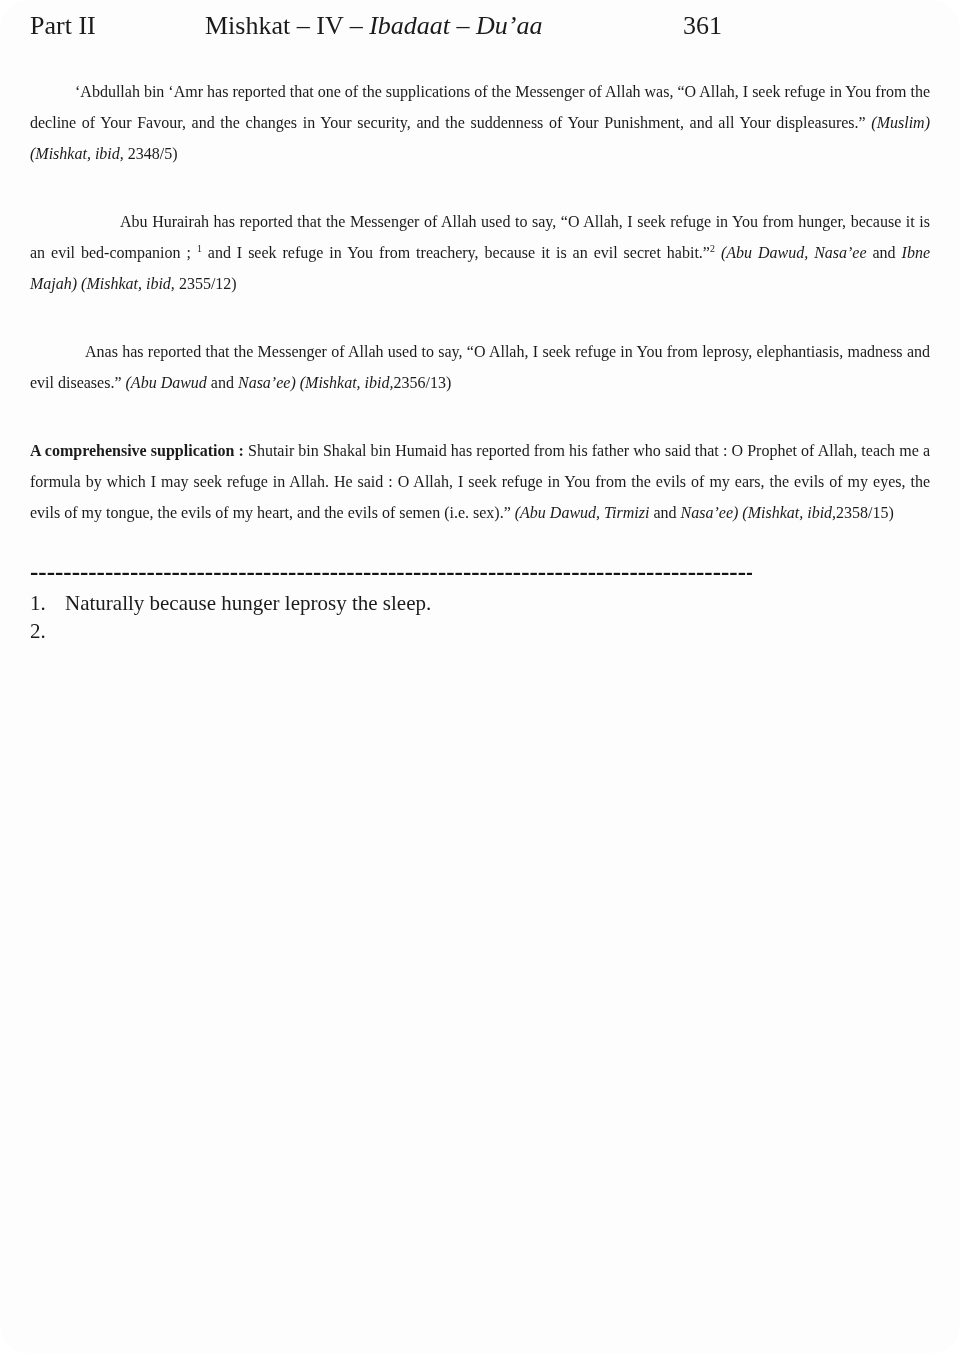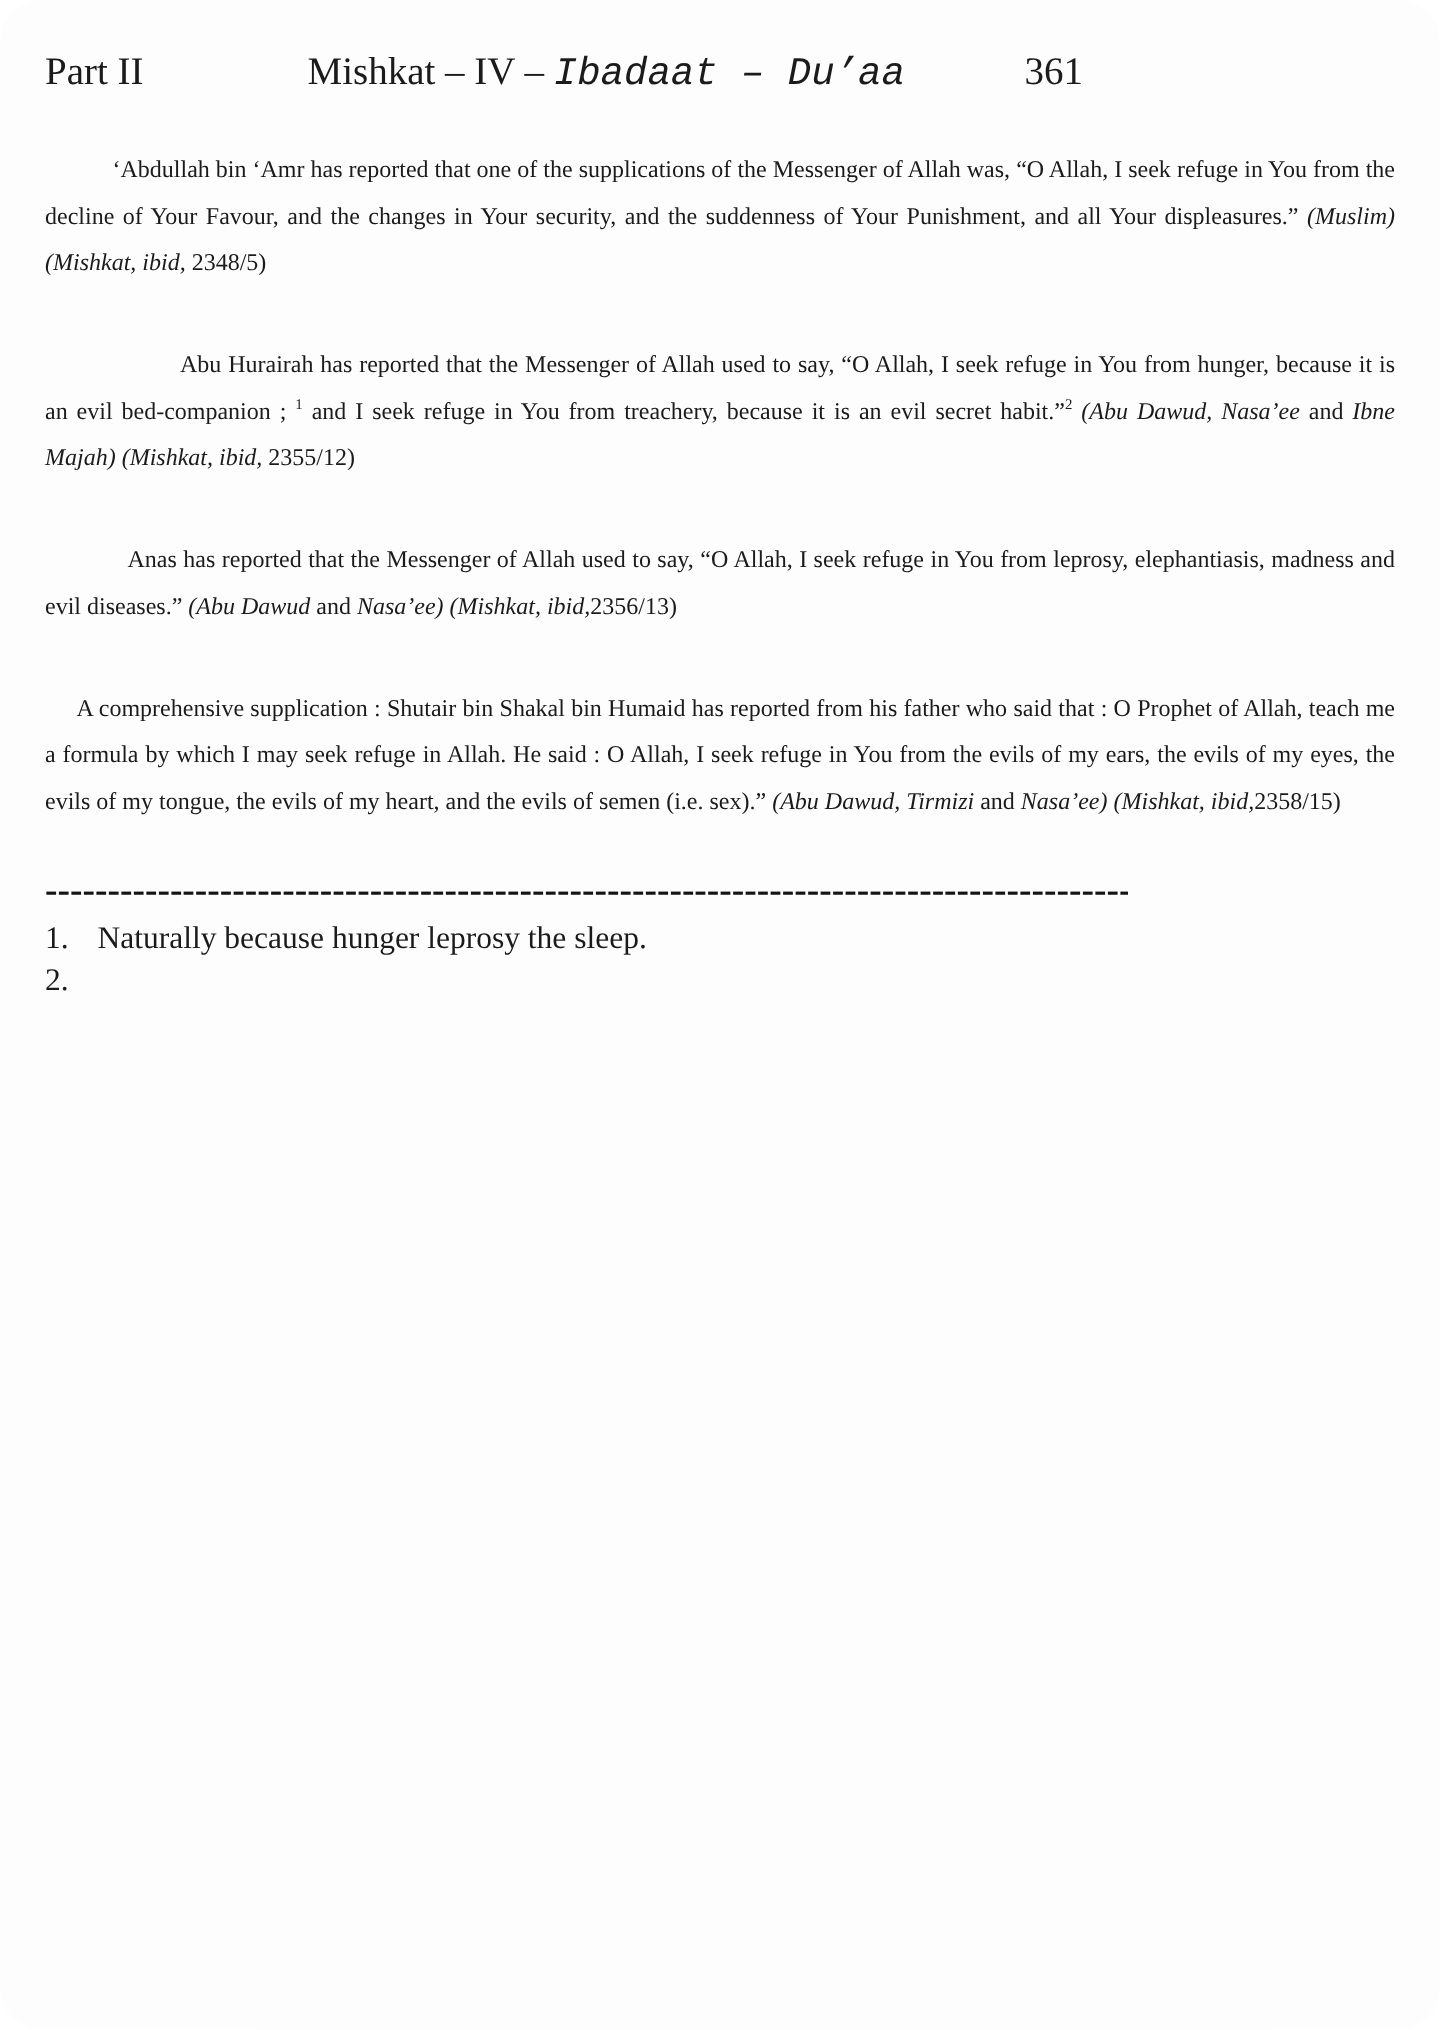--- a/index.html
+++ b/index.html
@@ -8,55 +8,55 @@
     background: #ffffff;
   }
   .page {
     position: relative;
     width: 960px;
     height: 1353px;
     background: #fdfdfd;
     color: #1b1b1b;
     font-family: "Liberation Serif", "DejaVu Serif", serif;
     box-sizing: border-box;
-    padding: 32px 30px 0 30px;
+    padding: 10px 30px 0 30px;
     overflow: hidden;
     border-radius: 28px;
   }
   .running-head {
     position: relative;
     height: 34px;
     font-size: 26px;
     line-height: 32px;
     margin-bottom: 32px;
     white-space: nowrap;
   }
   .running-head .part   { position: absolute; left: 0px; }
   .running-head .section{ position: absolute; left: 175px; }
   .running-head .pageno { position: absolute; left: 653px; text-align: right; }
-  .section i { font-style: italic; font-family: Liberation Mono, monospace; }
+  .section i { font-style: italic; }
 
   .body-text {
     font-size: 16px;
     line-height: 31px;
     text-align: justify;
   }
   .para {
     margin: 0 0 37px 0;
   }
   .para.indent-sm { text-indent: 45px; }
   .para.indent-md { text-indent: 55px; }
   .para.indent-lg { text-indent: 90px; }
   .para sup {
     font-size: 0.62em;
     line-height: 0;
     vertical-align: super;
   }
   .para .it { font-style: italic; }
-  .para .bd { font-weight: normal; margin-left: 21px; }
+  .para .bd { font-weight: bold; }
 
   .footnote-sep {
     width: 722px;
     height: 14px;
     overflow: hidden;
     white-space: nowrap;
     font-size: 25px;
     font-weight: bold;
     line-height: 14px;
     letter-spacing: 0px;

